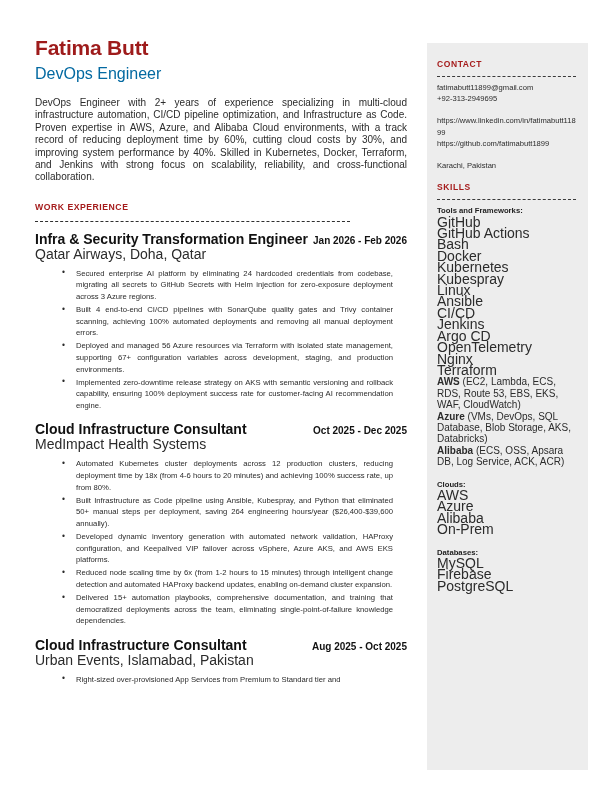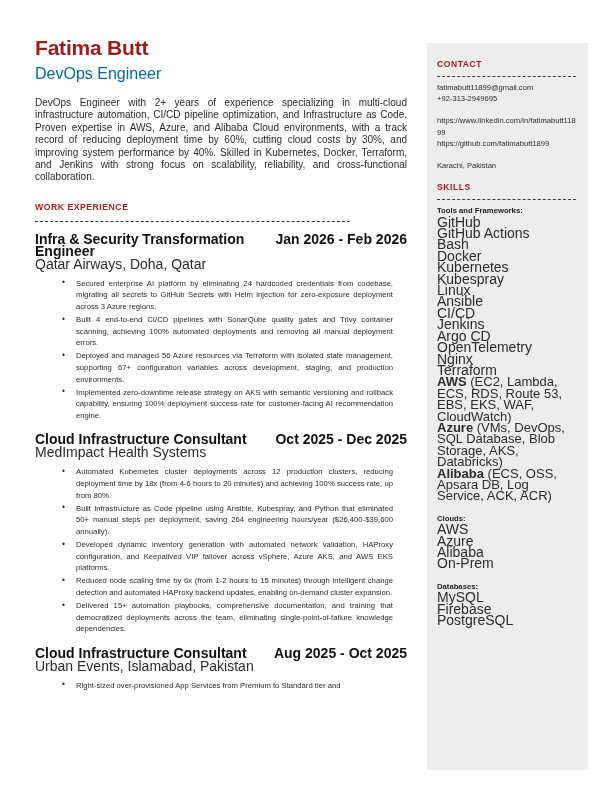--- a/index.html
+++ b/index.html
@@ -55,21 +55,21 @@
     word-break: break-word;
   }
   .side-gap { height: 11px; }
   .side-block { margin: 0 0 0 0; }
   .side-list-item {
     font-size: 14px;
     line-height: 11.4px;
     color: #2b2b2b;
   }
   .side-cloud-item {
-    font-size: 13px;
+    font-size: 10px;
     line-height: 11.4px;
     color: #2b2b2b;
   }
   .side-cloud-item b { font-weight: bold; }
   .side-subhead {
     font-size: 7.7px;
     font-weight: bold;
     color: #1d1d1d;
     line-height: 11.4px;
   }
@@ -126,21 +126,21 @@
     align-items: baseline;
     width: 372px;
   }
   .job-title {
     font-size: 14px;
     font-weight: bold;
     color: #111111;
     line-height: 12px;
   }
   .job-dates {
-    font-size: 14px;
+    font-size: 10px;
     font-weight: bold;
     color: #111111;
     line-height: 12px;
     white-space: nowrap;
   }
   .job-company {
     font-size: 14px;
     color: #2b2b2b;
     line-height: 13px;
     margin-top: 1px;

